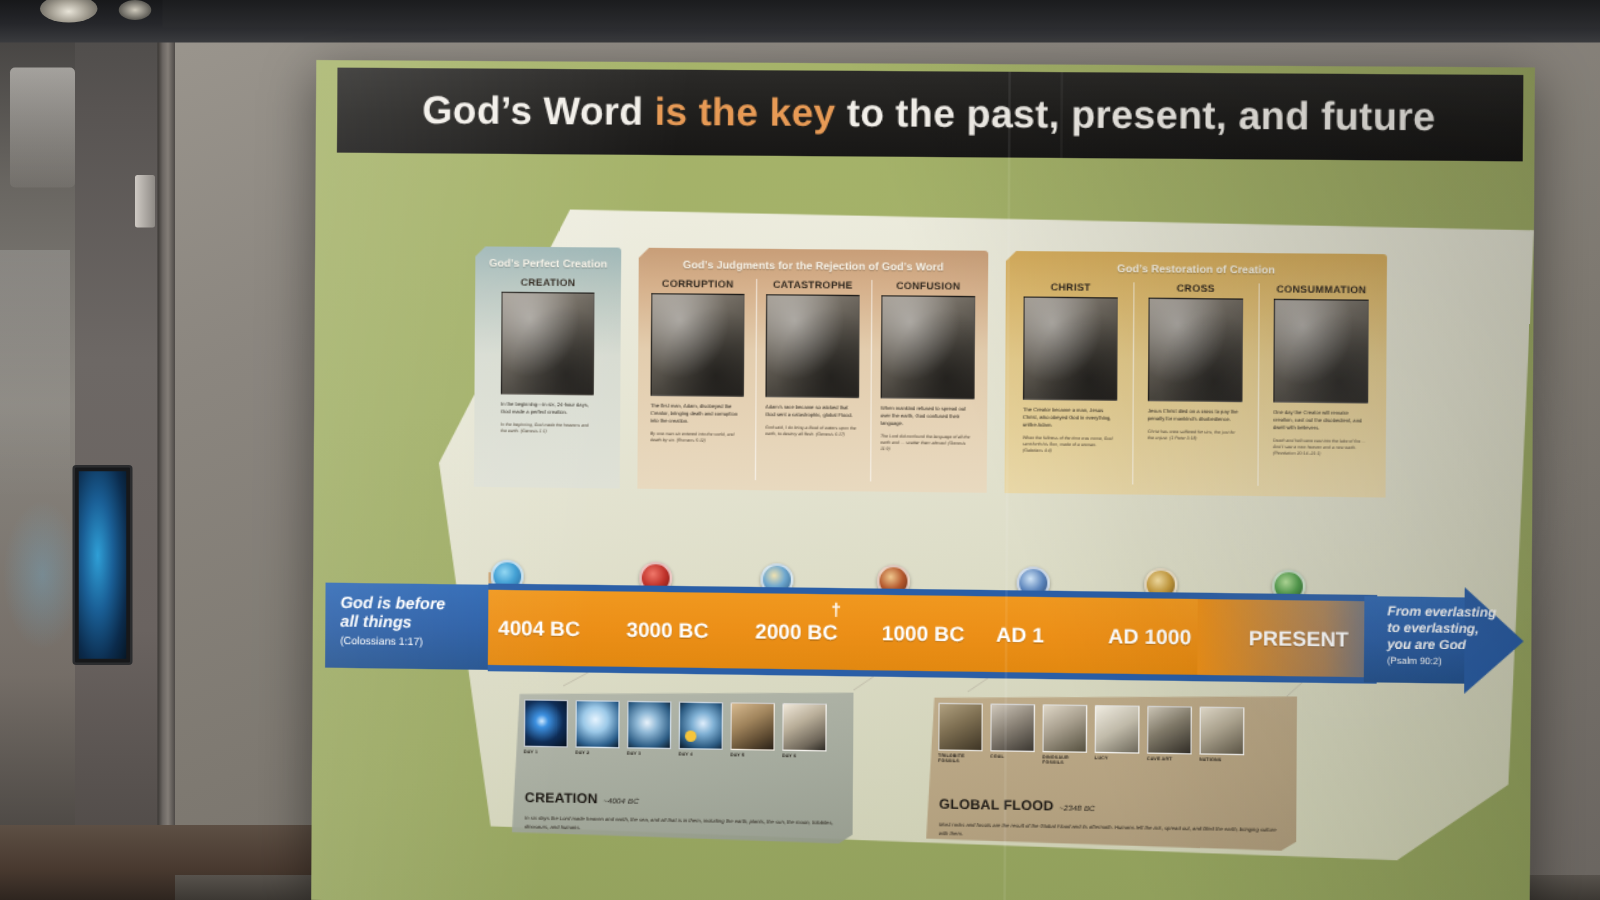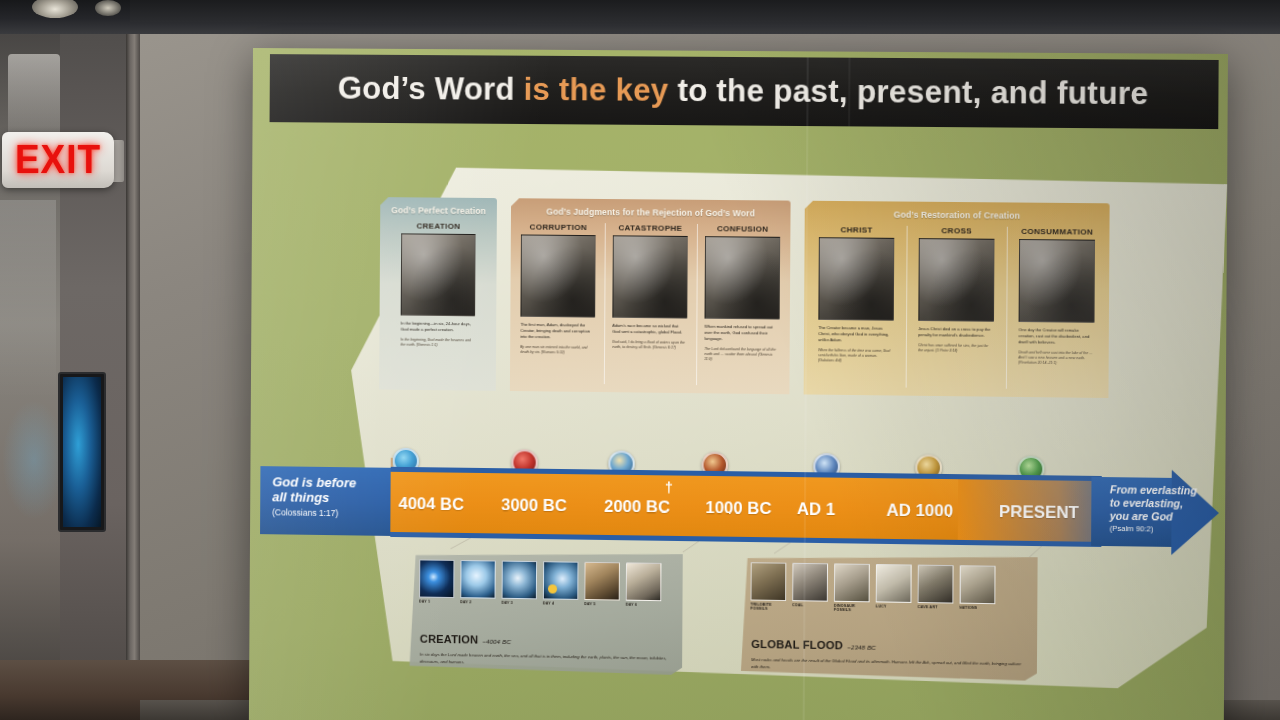--- a/index.html
+++ b/index.html
@@ -354,23 +354,20 @@
   <div class="ceiling-light-b"></div>
   <div class="floor"></div>
   <div class="floor-right"></div>
 
   <div class="monitor-glow"></div>
   <div class="monitor">
     <div class="monitor-screen"></div>
   </div>
 
   <div class="exit-mount"></div>
-  <div class="exit-sign">
-    <span class="exit-text">EXIT</span>
-  </div>
 
   <div class="bottom-text">walk with Him</div>
 </div>
 
 <div id="poster">
   <div class="poster-bg"></div>
 
   <div class="title-bar">
     <div class="seam"></div>
     <div class="title-text">

